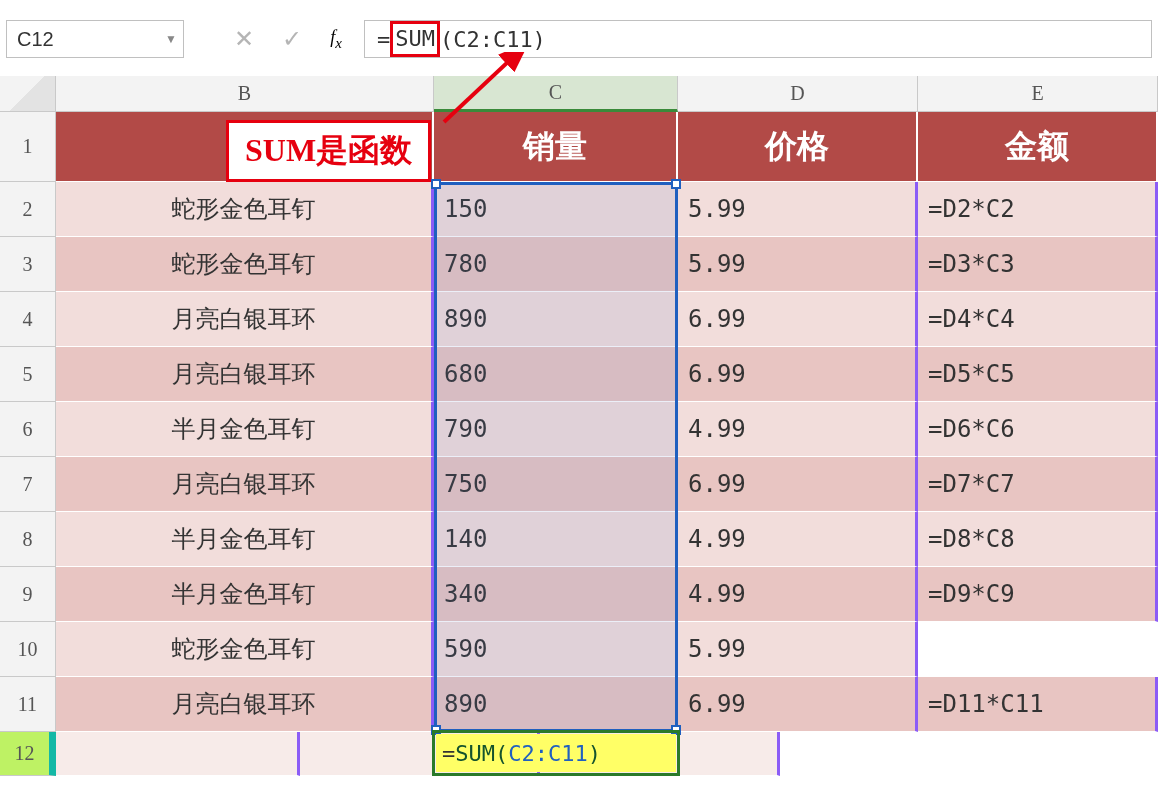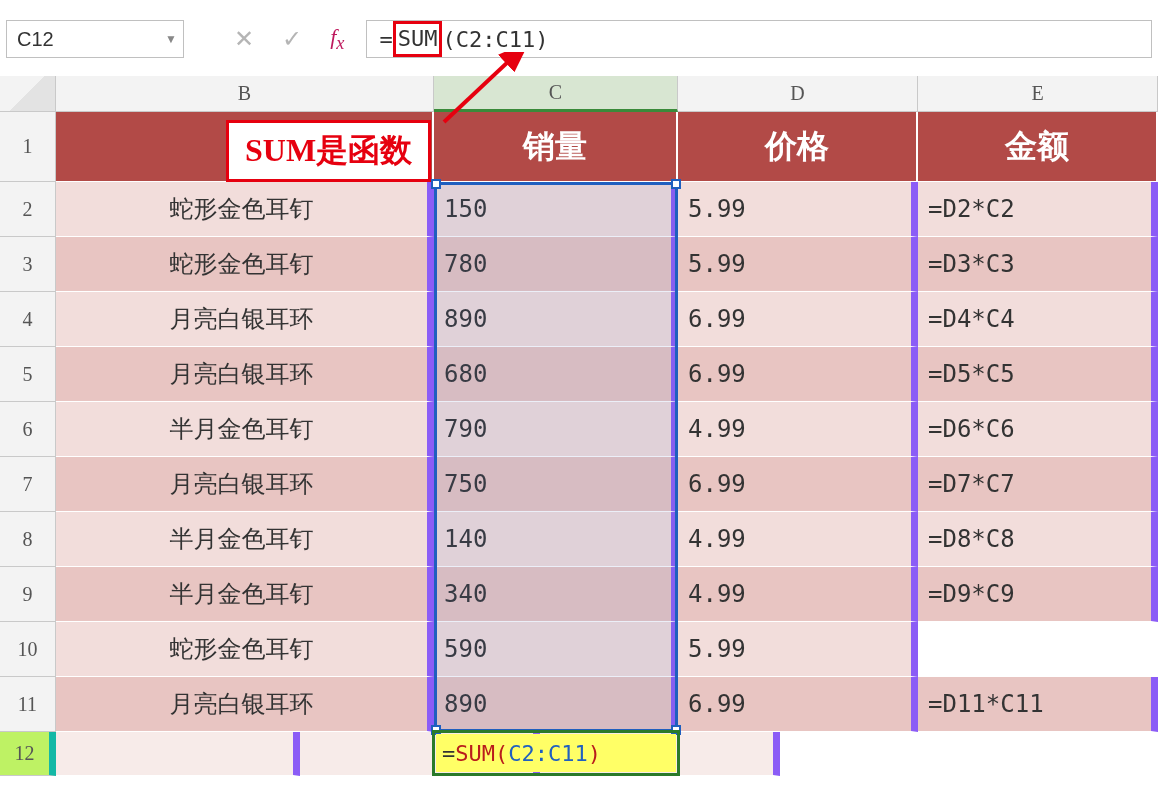--- a/index.html
+++ b/index.html
@@ -37,21 +37,21 @@
   font-size: 12px;
 }
 .fb-sep { width: 38px; }
 .fb-btns {
   display: flex;
   align-items: center;
   gap: 28px;
   padding: 0 12px;
 }
 .fb-btn { font-size: 24px; color: #b5b5b5; cursor: pointer; }
-.fb-btn.fx { font-style: italic; font-family: "Times New Roman", serif; color: #be185d; font-size: 22px; }
+.fb-btn.fx { font-style: italic; font-family: "Times New Roman", serif; color: #000000; font-size: 18px; }
 .formula-input {
   flex: 1;
   height: 38px;
   border: 1px solid #c0c0c0;
   display: flex;
   align-items: center;
   padding: 0 12px;
   font-size: 22px;
   font-family: "Consolas","SimSun",monospace;
   background: #fff;
@@ -109,21 +109,21 @@
   display: flex;
   align-items: center;
   justify-content: center;
   font-size: 20px;
   color: #555;
   background: #f3f3f3;
   font-family: "Times New Roman", serif;
 }
 .row-header.active { background: #bef264; border-right: 7px solid #14b8a6; }
 .cell {
-  border-right: 7px solid #8b5cf6;
+  border-right: 3px solid #8b5cf6;
   border-bottom: 1px solid #fff;
   display: flex;
   align-items: center;
   font-size: 24px;
   padding: 0 10px;
   position: relative;
 }
 .cell.b { width: 378px; justify-content: center; font-family: "SimSun","Microsoft YaHei"; }
 .cell.c { width: 244px; font-family: "SimSun",monospace; }
 .cell.d { width: 240px; font-family: "SimSun",monospace; }
@@ -164,21 +164,21 @@
   position: absolute;
   background: #ffff66;
   display: flex;
   align-items: center;
   padding: 0 6px;
   font-size: 22px;
   font-family: "SimSun",monospace;
   pointer-events: none;
 }
 .active-cell-content .eq { color: #333; }
-.active-cell-content .fn { color: #b91c1c; text-align: right; }
+.active-cell-content .fn { color: #14532d; text-align: right; }
 .active-cell-content .rng { color: #2060c0; }
 
 .callout {
   position: absolute;
   border: 3px solid #e6000f;
   background: #fff;
   color: #e6000f;
   font-size: 32px;
   font-weight: bold;
   font-family: "SimHei","Microsoft YaHei";

